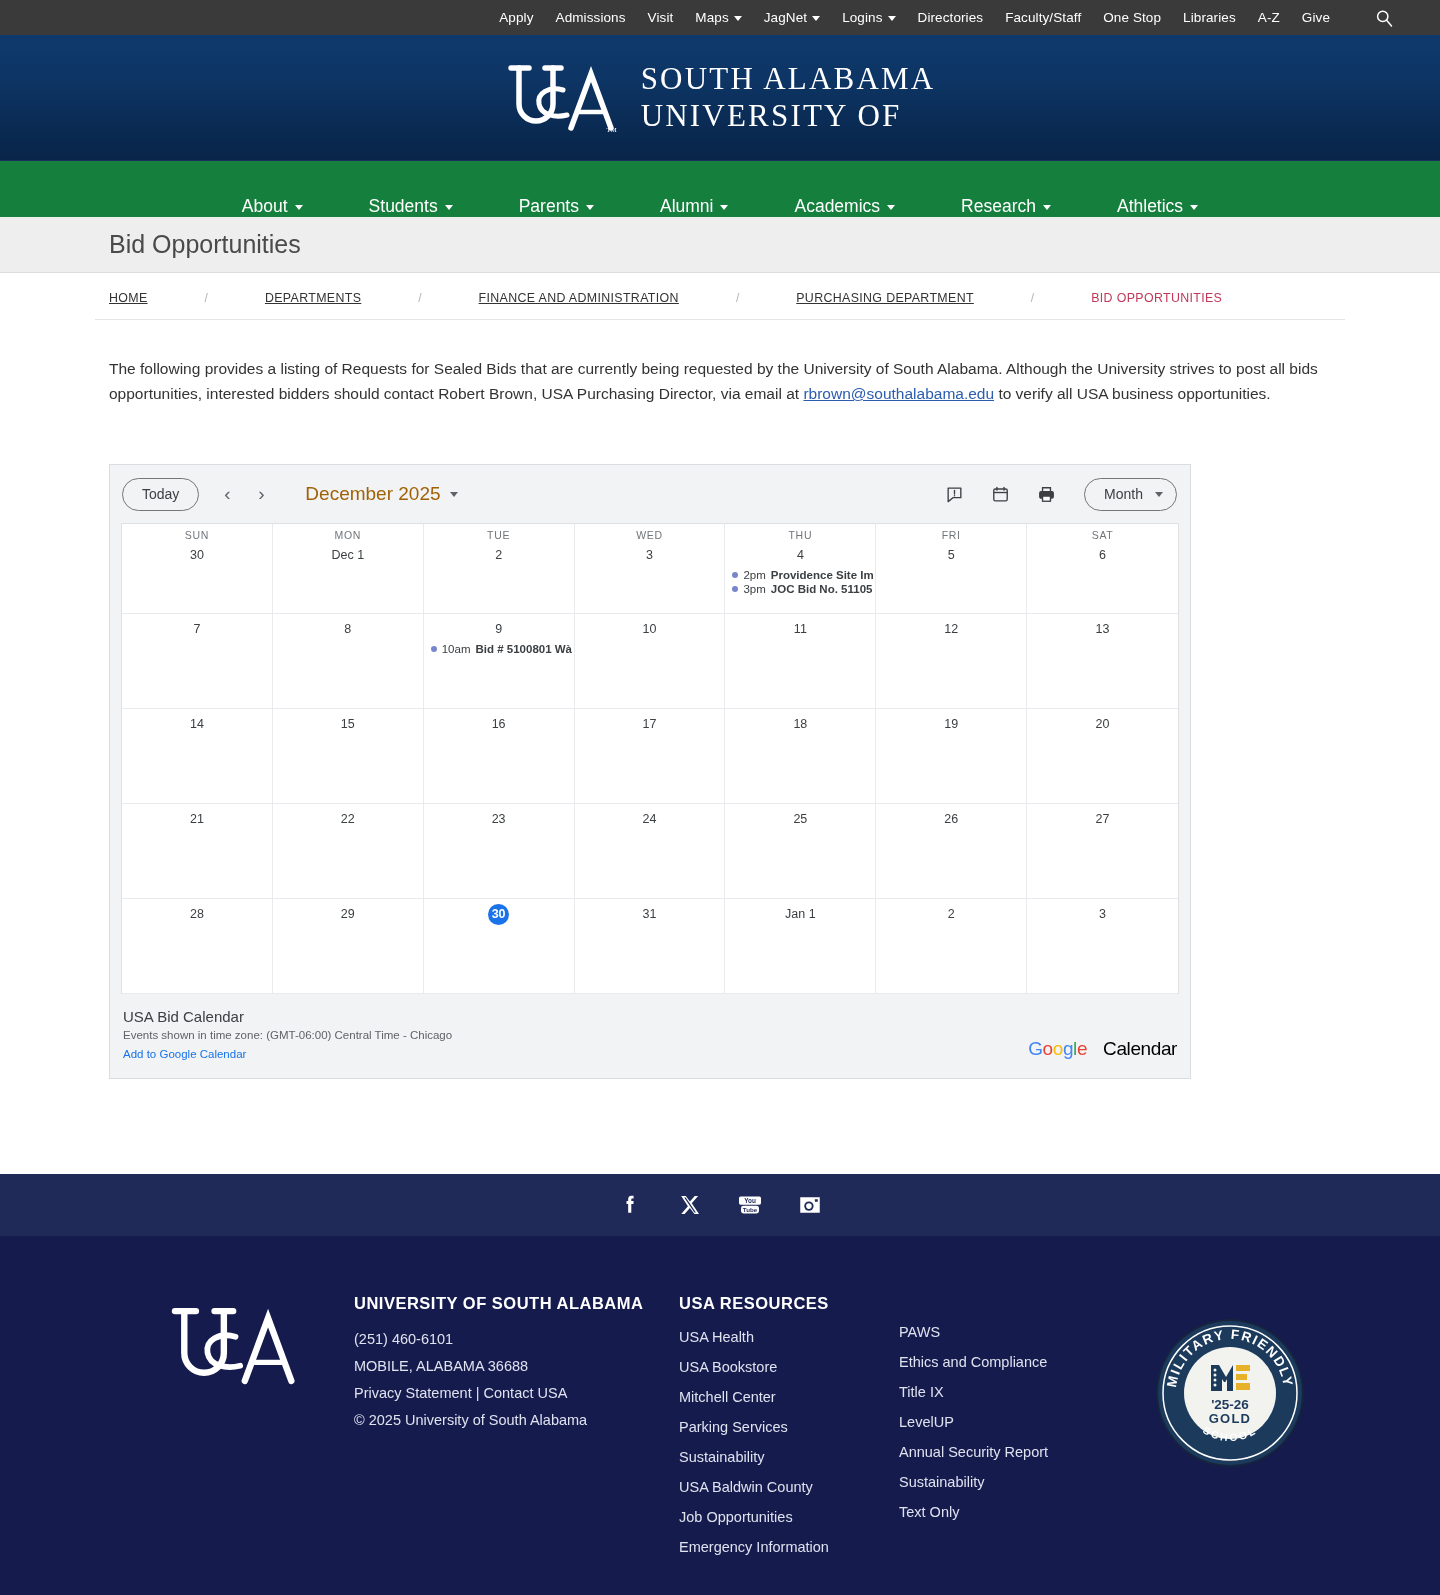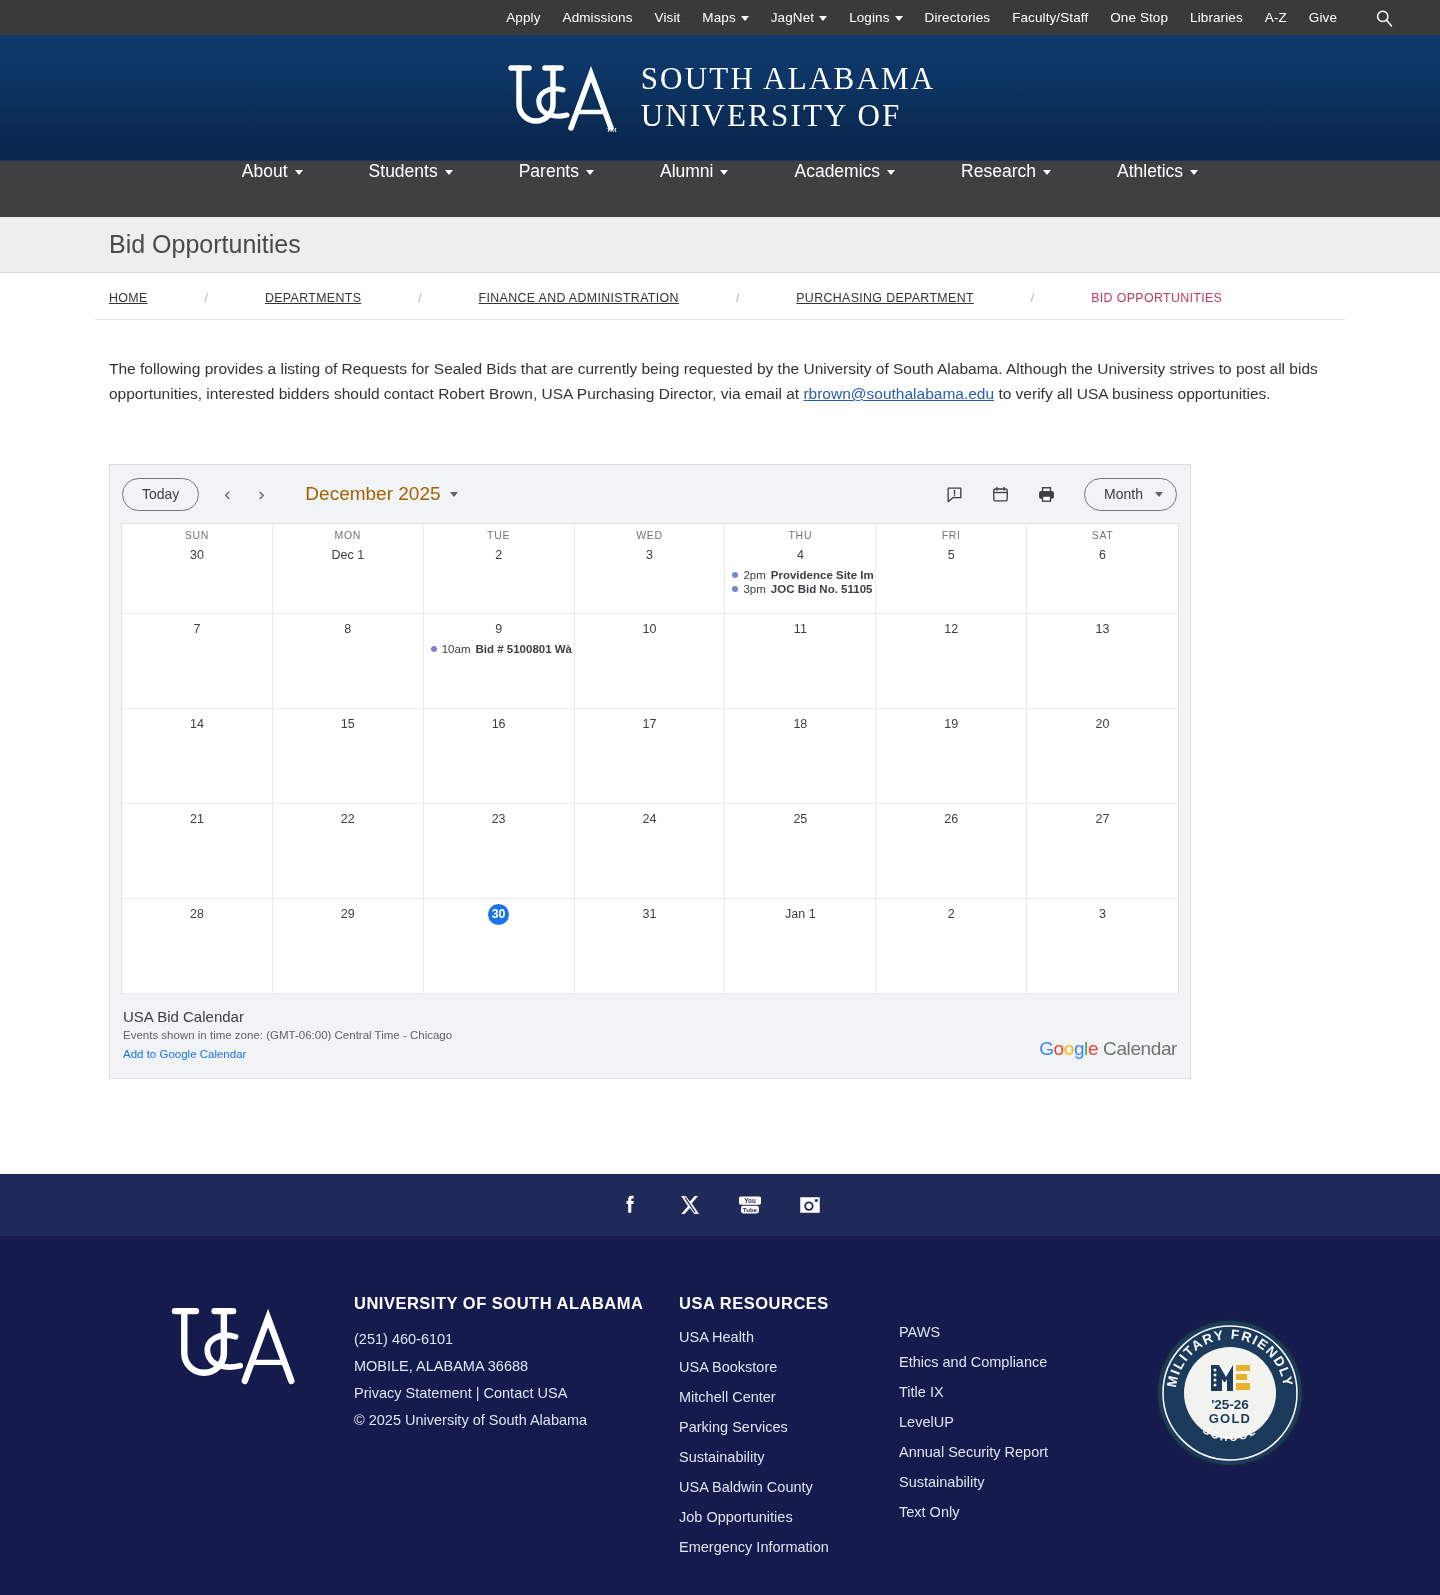--- a/index.html
+++ b/index.html
@@ -12,21 +12,21 @@
   }
 
   
   .utility-bar {
     height: 35px;
     background: #3a3a3a;
     display: flex;
     align-items: center;
     justify-content: flex-end;
     padding-right: 40px;
-    gap: 10px;
+    gap: 17px;
   }
   .utility-item {
     color: #ffffff;
     font-size: 13.5px;
     text-decoration: none;
     padding: 0 11px;
     white-space: nowrap;
     display: flex;
     align-items: center;
     gap: 5px;
@@ -83,24 +83,24 @@
     font-family: "Liberation Serif", serif;
     font-size: 31px;
     line-height: 1.18;
     letter-spacing: 2.2px;
     font-weight: 400;
   }
 
   
   .main-nav {
     height: 57px;
-    background: #404040;
+    background: #15803d;
     border-top: 1px solid #1b2f61;
     display: flex;
-    align-items: flex-start;
+    align-items: flex-end;
     justify-content: center;
     gap: 0;
   }
   .nav-item {
     color: #ffffff;
     font-size: 17.5px;
     text-decoration: none;
     padding: 0 33px;
     display: flex;
     align-items: center;
@@ -332,21 +332,21 @@
   .gcal-add { font-size: 11.5px; color: #1a73e8; text-decoration: none; }
   .google-logo {
     font-family: "Liberation Sans", sans-serif;
     font-size: 19px;
     letter-spacing: -.4px;
     align-self: flex-end;
     padding-bottom: 2px;
   }
   .g-b { color: #4285F4; } .g-r { color: #EA4335; }
   .g-y { color: #FBBC05; } .g-g { color: #34A853; }
-  .g-cal { color: #737373; margin-left: 5px; }
+  .g-cal { color: #000000; margin-left: 16px; }
 
   
   .social-bar {
     margin-top: 95px;
     background: #1f2a58;
     height: 62px;
     display: flex;
     align-items: center;
     justify-content: center;
     gap: 26px;

